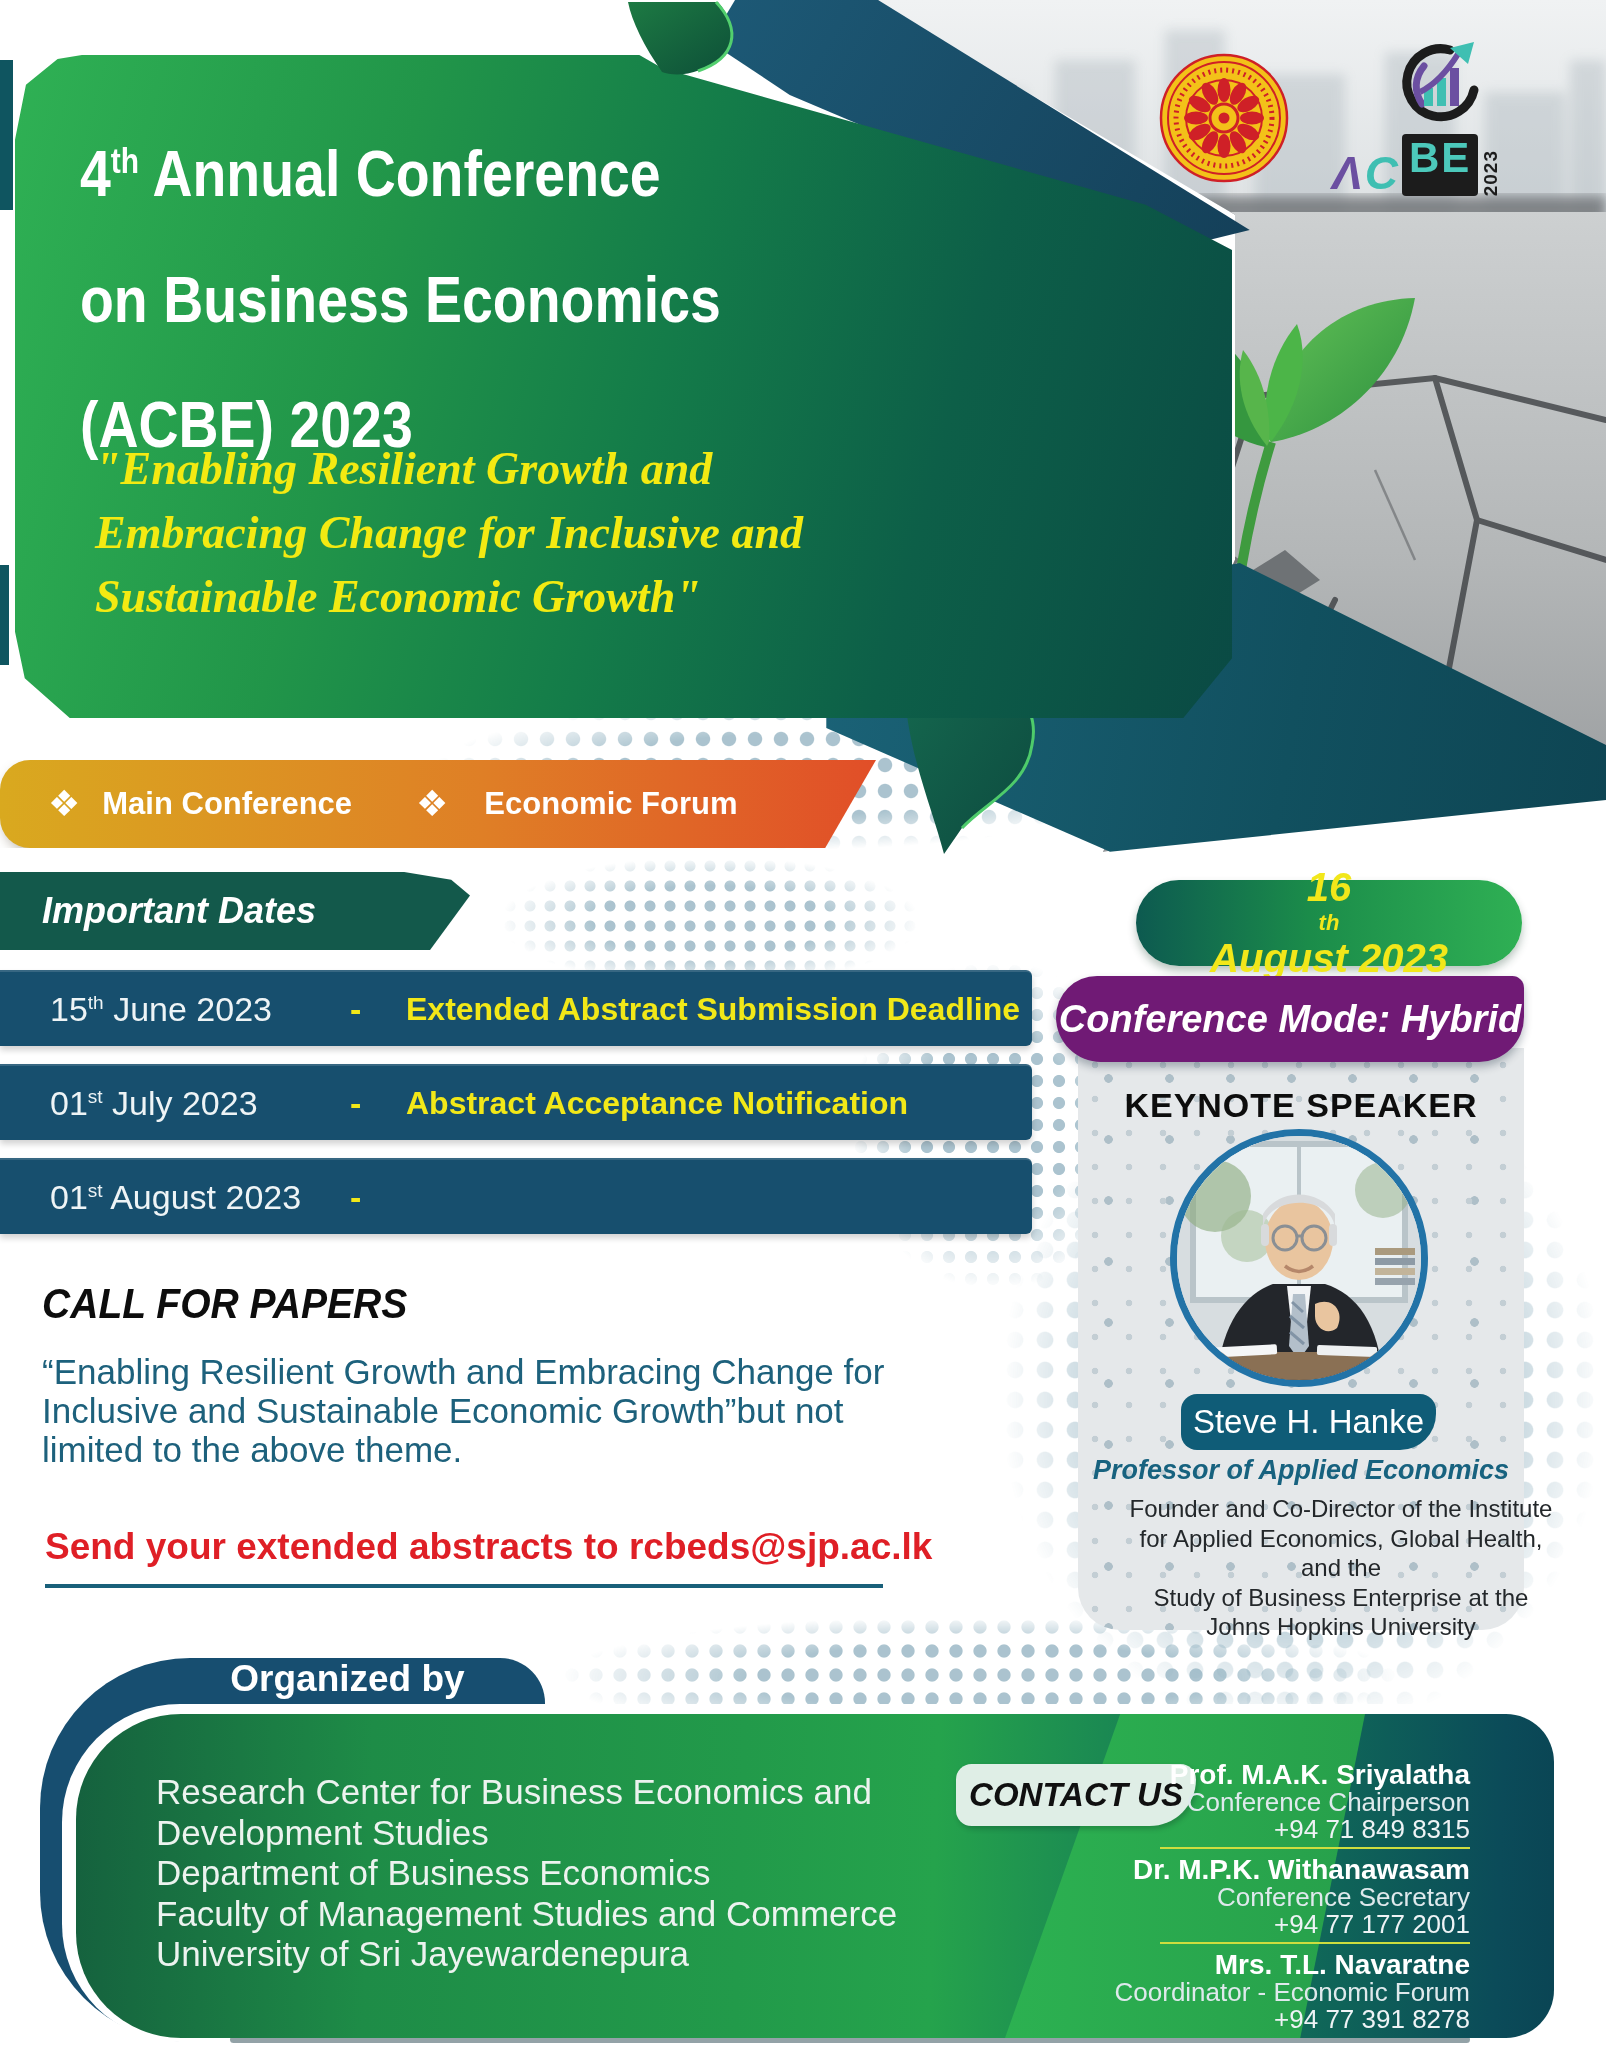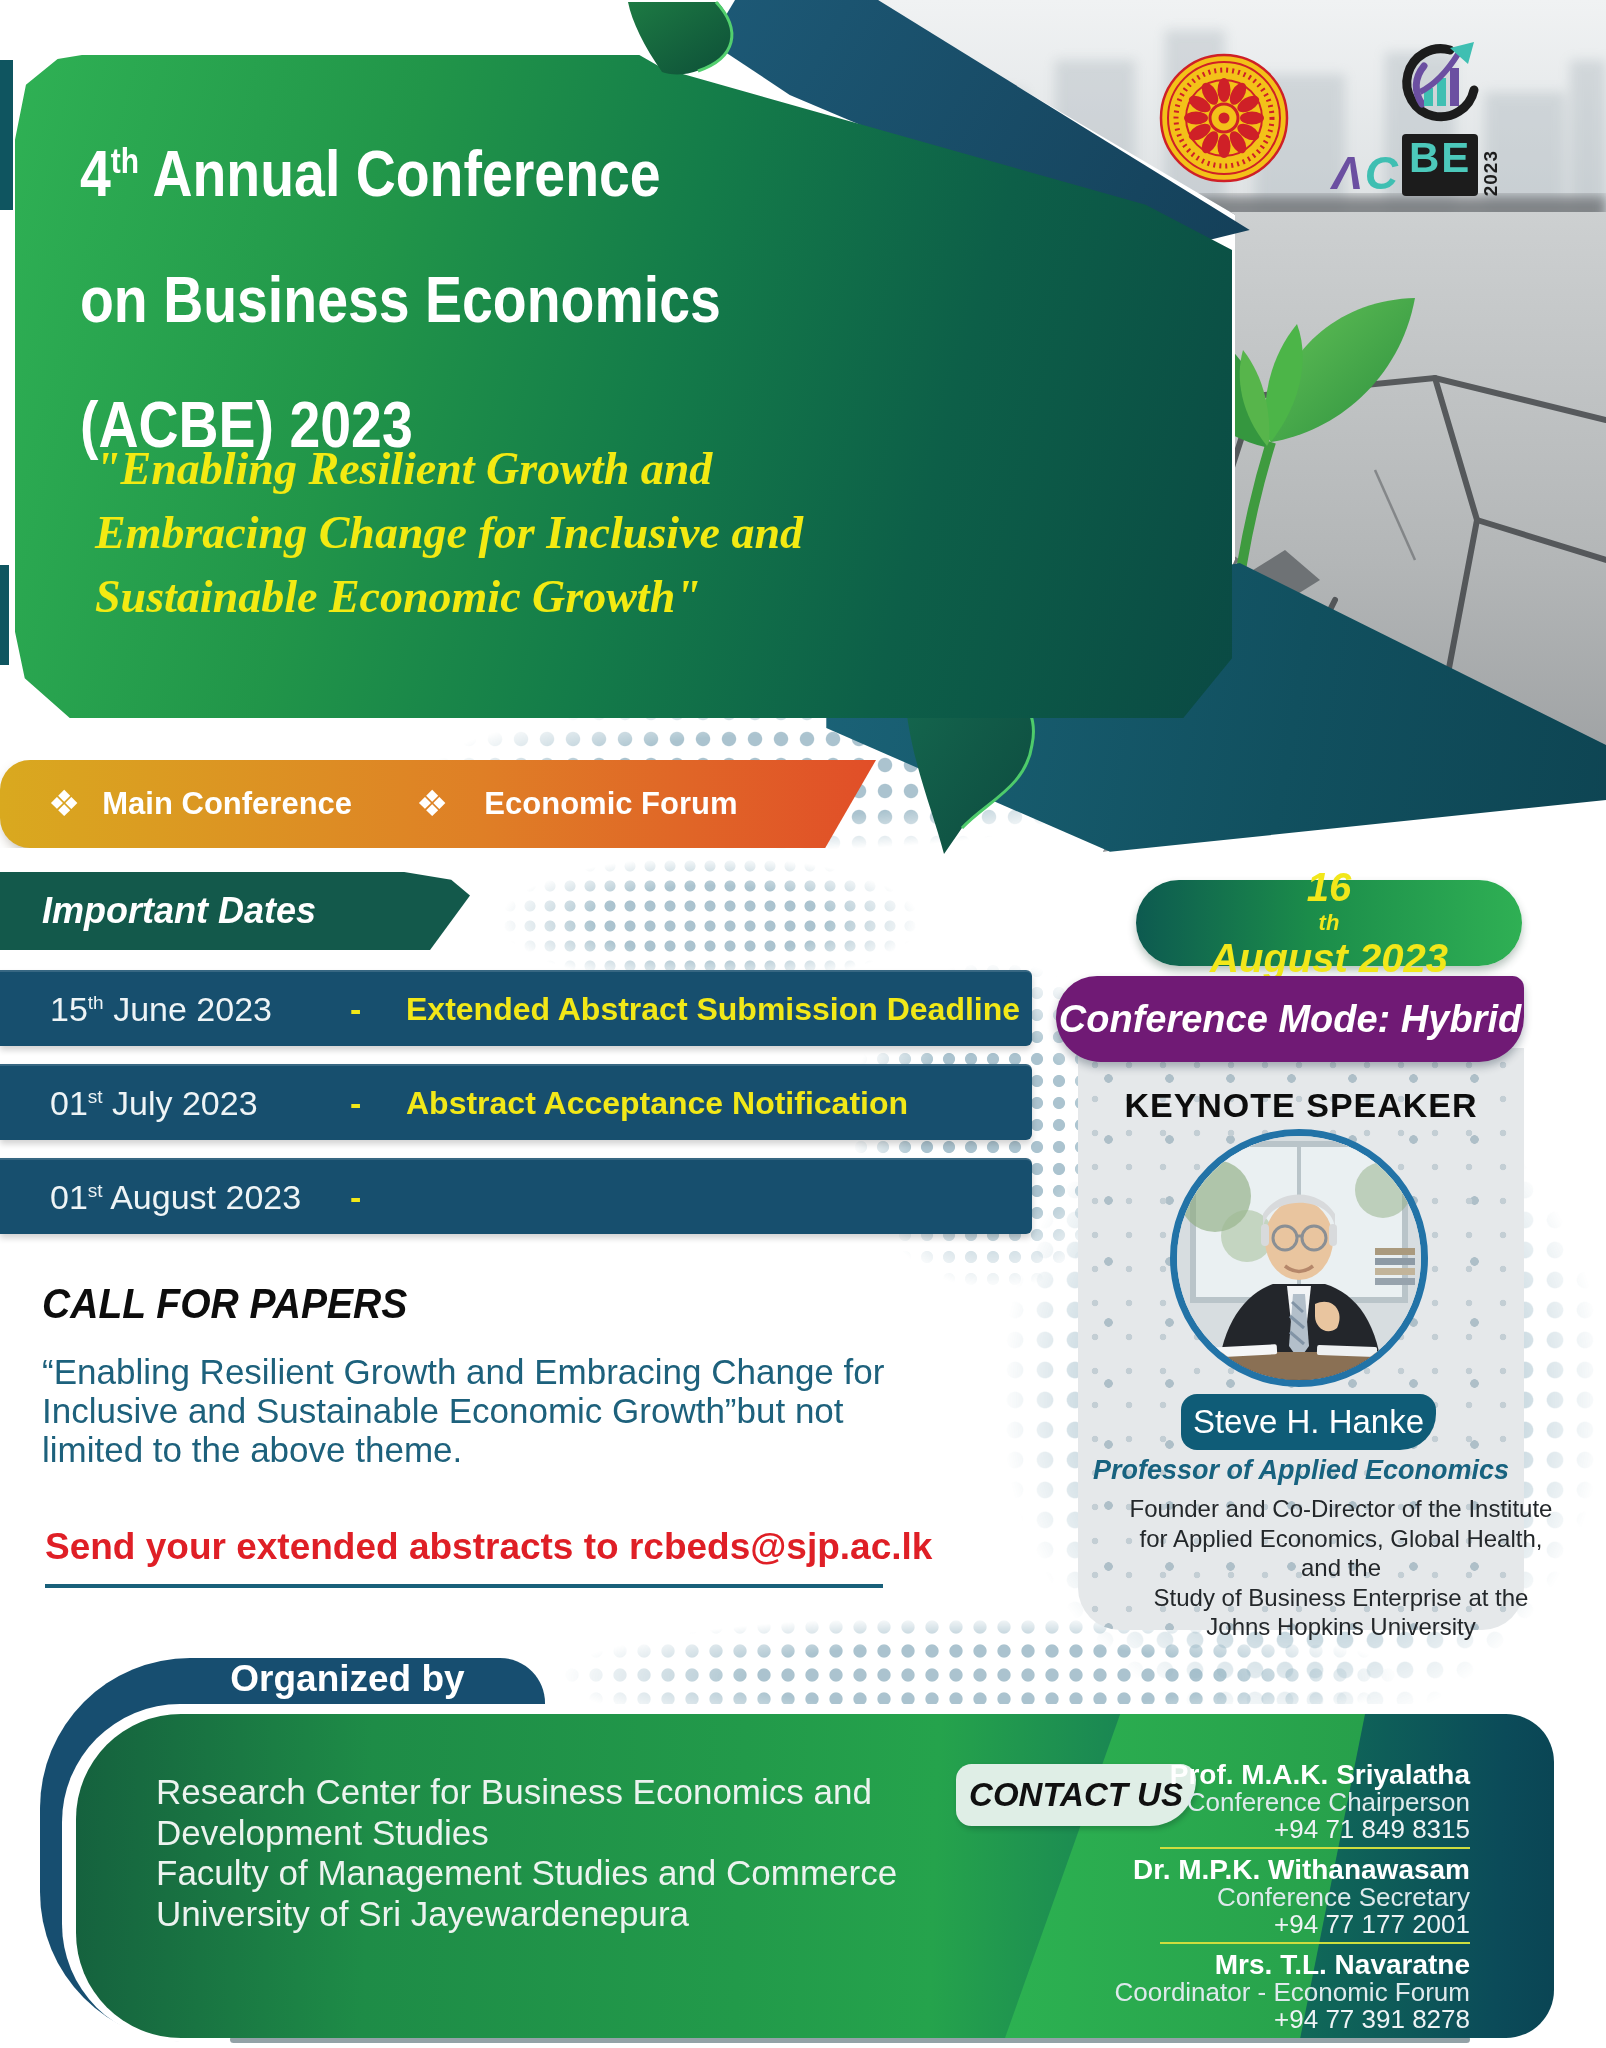--- a/index.html
+++ b/index.html
@@ -375,20 +375,21 @@
   <div class="abs navy-c z3"></div>
   <div class="abs white-inset z4"></div>
   <div class="abs org-pill-label" style="z-index:4;">Organized by</div>
   <div class="abs bottom-green"></div>
   <div class="abs green-wedge"></div>
   <div class="abs bottom-shadow"></div>
 
   <div class="abs org-lines">
     <div>Research Center for Business Economics and</div>
     <div>Development Studies</div>
+    <div>Department of Business Economics</div>
     <div>Faculty of Management Studies and Commerce</div>
     <div>University of Sri Jayewardenepura</div>
   </div>
 
   <div class="abs contact-label">
     <span>CONTACT US</span>
   </div>
 
   <div class="abs contacts">
     <div>

